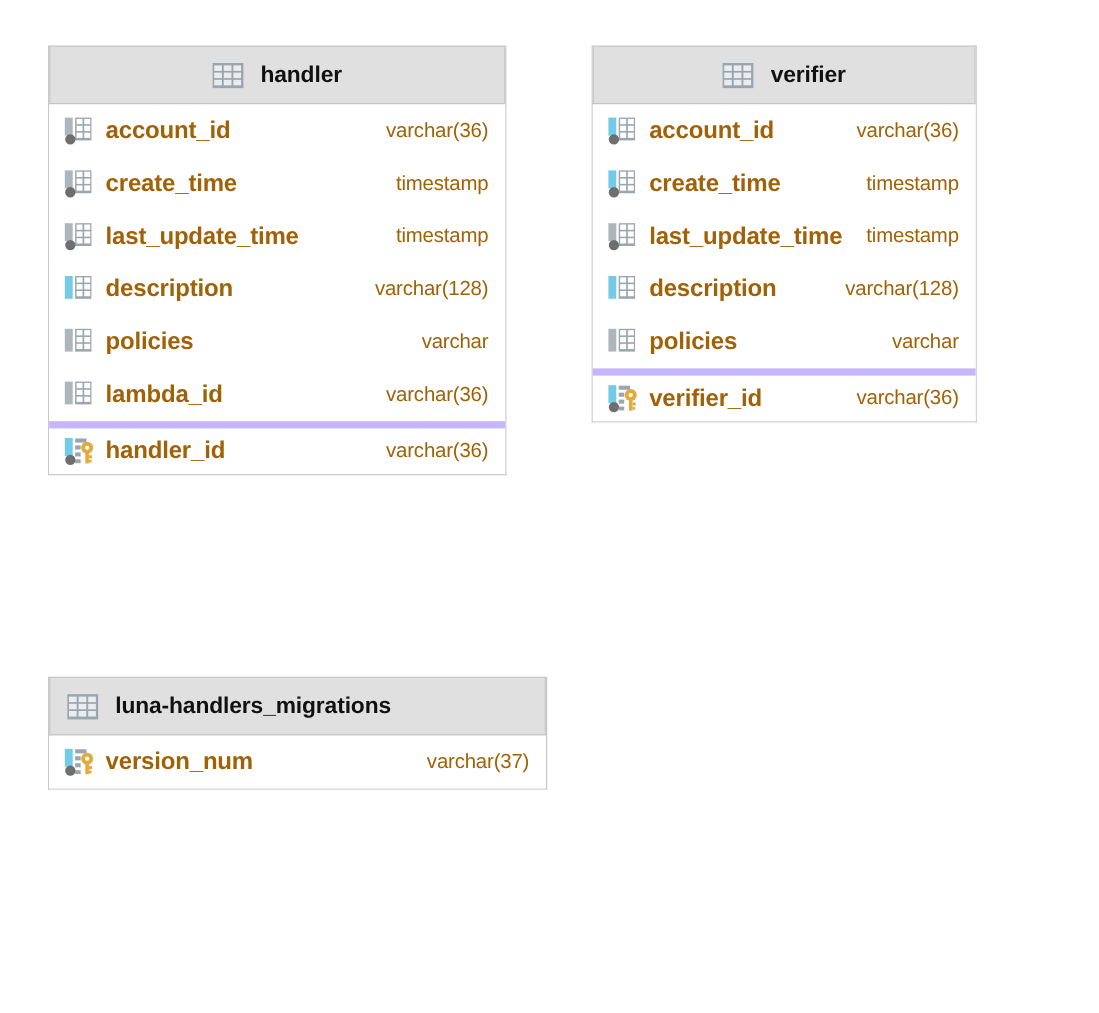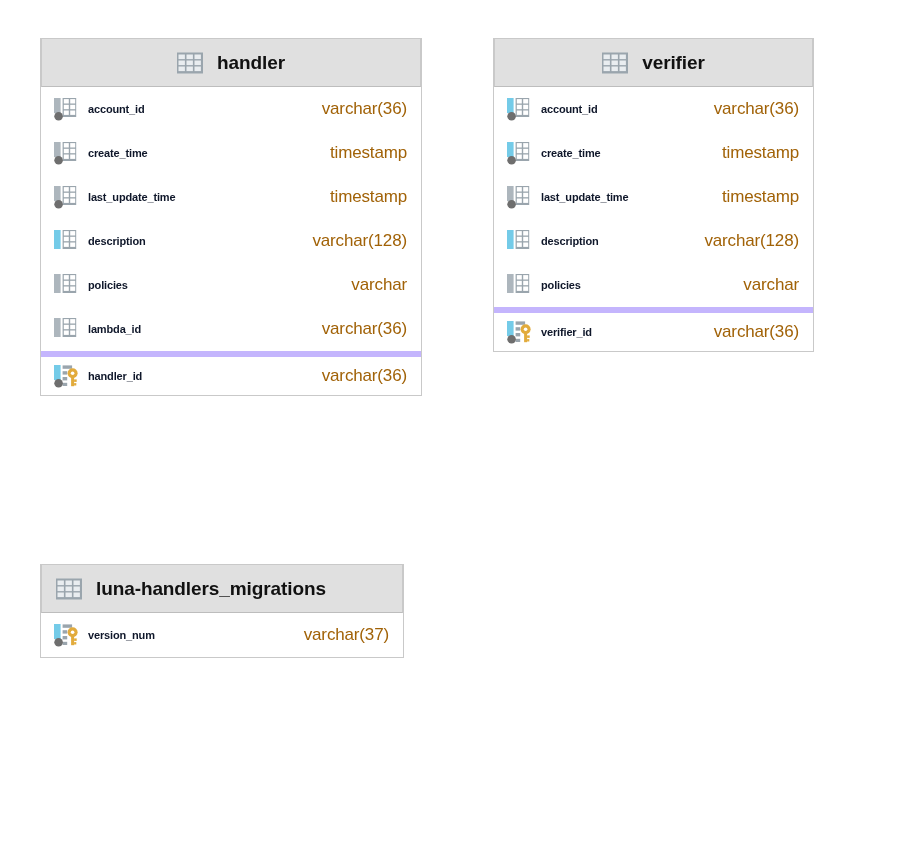--- a/index.html
+++ b/index.html
@@ -77,23 +77,23 @@
 
   .col-icon {
     width: 26px;
     height: 26px;
     flex: 0 0 auto;
     margin-right: 9px;
     display: block;
   }
 
   .col-name {
-    font-size: 11px;
+    font-size: 20px;
     font-weight: bold;
-    color: #0f172a;
+    color: #a16207;
     white-space: nowrap;
     letter-spacing: -0.15px;
   }
 
   .col-type {
     margin-left: auto;
     padding-left: 14px;
     font-size: 17px;
     font-weight: normal;
     color: #a16207;
@@ -331,21 +331,21 @@
             <rect x="18.1" y="13.6" width="3.0" height="9.6" fill="#e2ab3c"></rect>
             <rect x="21.1" y="16.4" width="2.6" height="2.5" fill="#e2ab3c"></rect>
             <rect x="21.1" y="20.1" width="2.2" height="2.4" fill="#e2ab3c"></rect>
             <circle cx="5.6" cy="20.2" r="4.3" fill="#6e6e6e"></circle>
           </svg>
           <span class="col-name">verifier_id</span>
           <span class="col-type">varchar(36)</span>
         </div>
       </div>
     </div>
-    <div class="entity" style="left: 40px; top: 564px; width: 364px;">
+    <div class="entity" style="left: 40px; top: 564px; width: 416px;">
       <div class="entity-header left">
         <svg class="tbl-icon" viewBox="0 0 26 22">
     <rect x="0" y="0.5" width="26" height="21" fill="#9aa5ad"></rect>
     <rect x="1.5" y="2.5" width="6.4" height="4.6" fill="#e9edf0"></rect>
           <rect x="9.5" y="2.5" width="6.4" height="4.6" fill="#e9edf0"></rect>
           <rect x="17.5" y="2.5" width="6.4" height="4.6" fill="#e9edf0"></rect>
           <rect x="1.5" y="8.5" width="6.4" height="4.6" fill="#e9edf0"></rect>
           <rect x="9.5" y="8.5" width="6.4" height="4.6" fill="#e9edf0"></rect>
           <rect x="17.5" y="8.5" width="6.4" height="4.6" fill="#e9edf0"></rect>
           <rect x="1.5" y="14.5" width="6.4" height="4.6" fill="#e9edf0"></rect>

